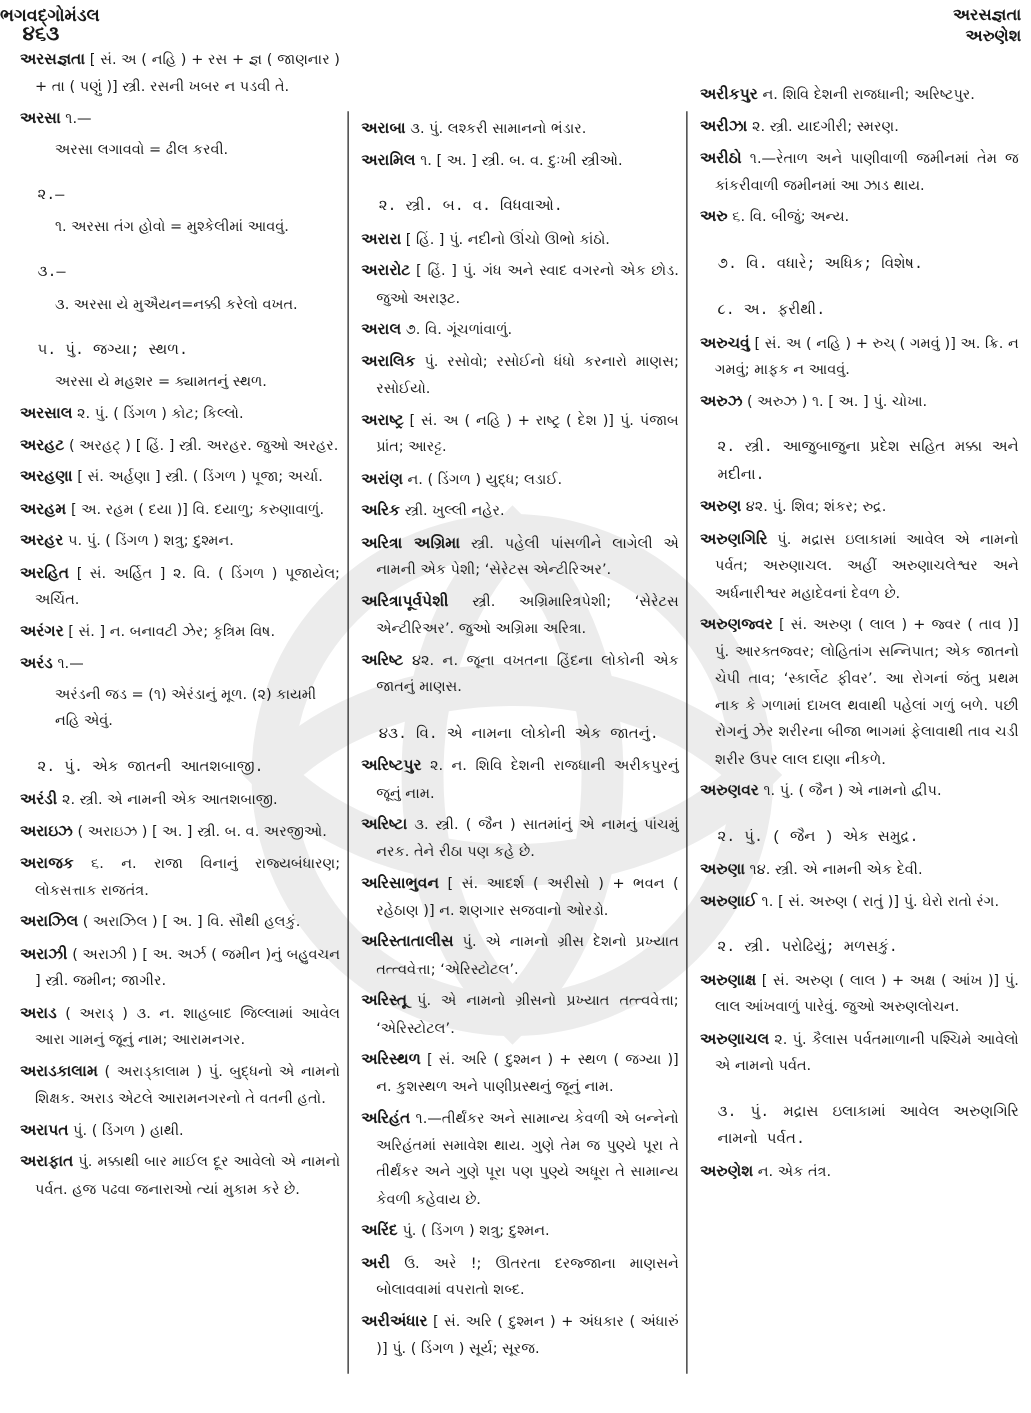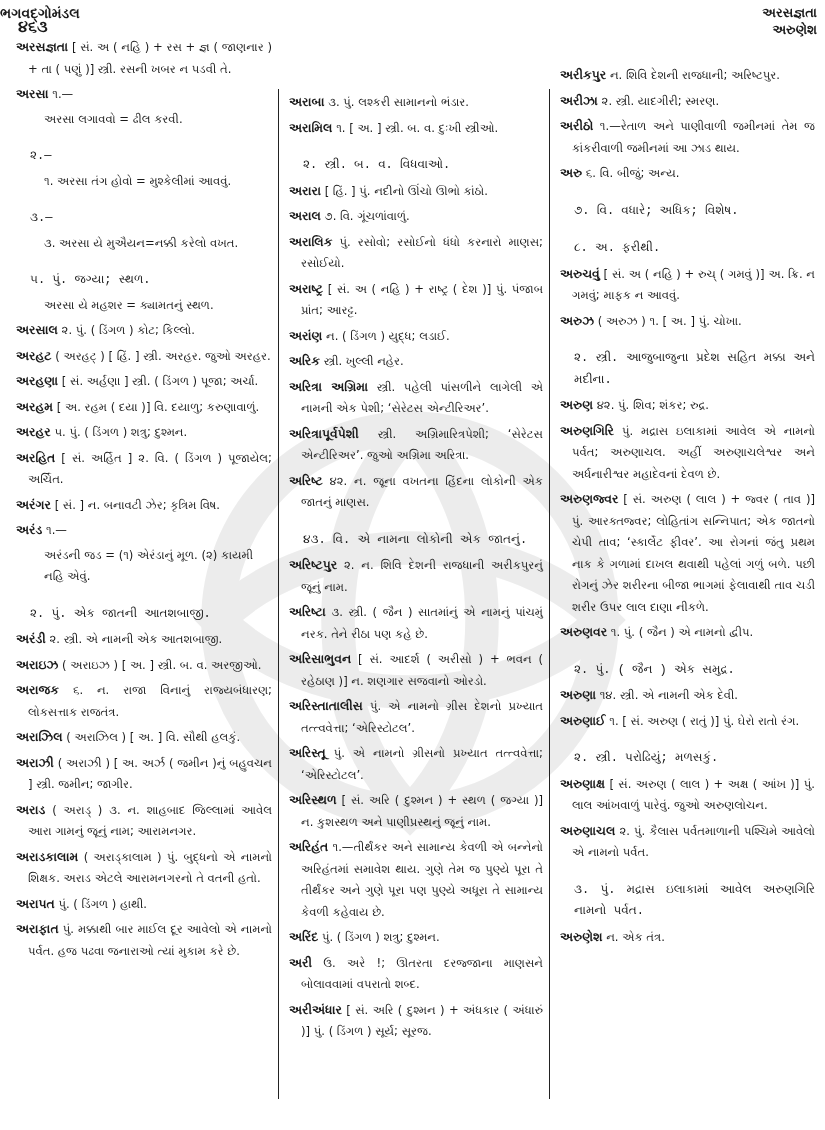--- a/index.html
+++ b/index.html
@@ -101,20 +101,21 @@
       <p class="entry"><span class="hw">અરાડ</span> <span>( અરાડ્ ) ૩. ન. શાહબાદ જિલ્લામાં આવેલ આરા ગામનું જૂનું નામ; આરામનગર.</span></p>
       <p class="entry"><span class="hw">અરાડકાલામ</span> <span>( અરાડ્કાલામ ) પું. બુદ્ધનો એ નામનો શિક્ષક. અરાડ એટલે આરામનગરનો તે વતની હતો.</span></p>
       <p class="entry"><span class="hw">અરાપત</span> <span>પું. ( ડિંગળ ) હાથી.</span></p>
       <p class="entry"><span class="hw">અરાફાત</span> <span>પું. મક્કાથી બાર માઈલ દૂર આવેલો એ નામનો પર્વત. હજ પઢવા જનારાઓ ત્યાં મુકામ કરે છે.</span></p>
     </div>
   <div class="col col2">
       <p class="entry"><span class="hw">અરાબા</span> <span>૩. પું. લશ્કરી સામાનનો ભંડાર.</span></p>
       <p class="entry"><span class="hw">અરામિલ</span> <span>૧. [ અ. ] સ્ત્રી. બ. વ. દુઃખી સ્ત્રીઓ.</span></p>
       <p class="sub">૨. સ્ત્રી. બ. વ. વિધવાઓ.</p>
       <p class="entry"><span class="hw">અરારા</span> <span>[ હિં. ] પું. નદીનો ઊંચો ઊભો કાંઠો.</span></p>
+      <p class="entry"><span class="hw">અરારોટ</span> <span>[ હિં. ] પું. ગંધ અને સ્વાદ વગરનો એક છોડ. જુઓ અરારૂટ.</span></p>
       <p class="entry"><span class="hw">અરાલ</span> <span>૭. વિ. ગૂંચળાંવાળું.</span></p>
       <p class="entry"><span class="hw">અરાલિક</span> <span>પું. રસોવો; રસોઈનો ધંધો કરનારો માણસ; રસોઈયો.</span></p>
       <p class="entry"><span class="hw">અરાષ્ટ્ર</span> <span>[ સં. અ ( નહિ ) + રાષ્ટ્ર ( દેશ )] પું. પંજાબ પ્રાંત; આરટ્ટ.</span></p>
       <p class="entry"><span class="hw">અરાંણ</span> <span>ન. ( ડિંગળ ) યુદ્ધ; લડાઈ.</span></p>
       <p class="entry"><span class="hw">અરિક</span> <span>સ્ત્રી. ખુલ્લી નહેર.</span></p>
       <p class="entry"><span class="hw">અરિત્રા અગ્રિમા</span> <span>સ્ત્રી. પહેલી પાંસળીને લાગેલી એ નામની એક પેશી; ‘સેરેટસ એન્ટીરિઅર’.</span></p>
       <p class="entry"><span class="hw">અરિત્રાપૂર્વપેશી</span> <span>સ્ત્રી. અગ્રિમારિત્રપેશી; ‘સેરેટસ એન્ટીરિઅર’. જુઓ અગ્રિમા અરિત્રા.</span></p>
       <p class="entry"><span class="hw">અરિષ્ટ</span> <span>૪૨. ન. જૂના વખતના હિંદના લોકોની એક જાતનું માણસ.</span></p>
       <p class="sub">૪૩. વિ. એ નામના લોકોની એક જાતનું.</p>
       <p class="entry"><span class="hw">અરિષ્ટપુર</span> <span>૨. ન. શિવિ દેશની રાજધાની અરીકપુરનું જૂનું નામ.</span></p>

